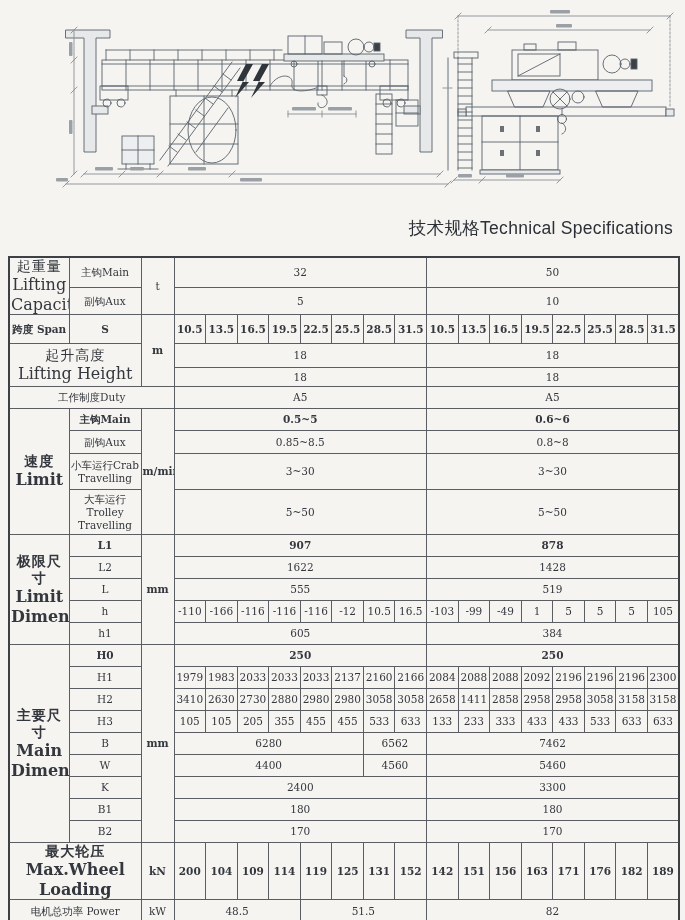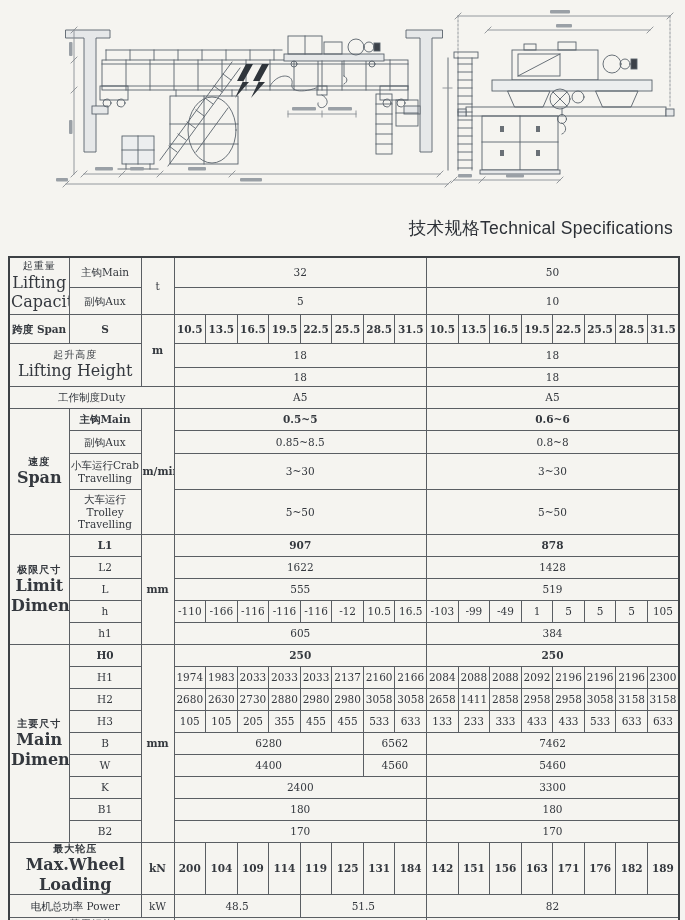--- a/index.html
+++ b/index.html
@@ -6,21 +6,21 @@
   .page{position:relative;width:685px;height:920px;background:#f5f4f0;overflow:hidden;
         font-family:"DejaVu Serif","Liberation Serif",serif;}
   .drawing{position:absolute;left:0;top:2px;width:685px;height:212px;}
   .title{position:absolute;top:216px;left:12px;right:12px;text-align:right;
          font-family:"Liberation Sans",sans-serif;font-size:17.5px;color:#2c3036;letter-spacing:.3px;}
   #spec-table{position:absolute;left:8px;top:256px;width:672px;border-collapse:collapse;
               table-layout:fixed;border:2px solid #3d4145;}
   #spec-table td{border:1px solid #5a5e63;color:#34383e;text-align:center;vertical-align:middle;
                  padding:0 1px;font-size:10.5px;line-height:1.22;overflow:hidden;}
   .lab{font-size:11px;}
-  .zh{display:block;font-size:10px;letter-spacing:1px;}
+  .zh{display:block;font-size:14px;letter-spacing:1px;}
   .en{display:block;font-size:16px;letter-spacing:0;}
   .unit{font-size:10px;}
   tr.sect>td{border-top:1.6px solid #3d4145;font-weight:bold;}
   .gs{border-left:1.6px solid #3d4145;margin-left:16px;}
   tr.h29>td{height:29px} tr.h26>td{height:26px} tr.h28>td{height:28px}
   tr.h23>td{height:23px} tr.h18>td{height:18px} tr.h21>td{height:21px}
   tr.h22>td{height:22px} tr.h35>td{height:35px} tr.h44>td{height:44px}
   tr.h34>td{height:34px}
 </style>
 </head>
@@ -270,21 +270,21 @@
       <td colspan="8" class="gs">18</td>
     </tr>
     <tr class="h21">
       <td class="lab" colspan="3">工作制度Duty</td>
       <td colspan="8">A5</td>
       <td colspan="8" class="gs">A5</td>
     </tr>
     <tr class="h21 sect">
       <td class="lab" rowspan="4">
             <span class="zh">速度</span>
-            <span class="en">Span</span>
+            <span class="en">Limit</span>
           </td>
       <td>主钩Main</td>
       <td class="unit" rowspan="4">m/min</td>
       <td colspan="8">0.5~5</td>
       <td colspan="8" class="gs">0.6~6</td>
     </tr>
     <tr class="h22">
       <td>副钩Aux</td>
       <td colspan="8">0.85~8.5</td>
       <td colspan="8" class="gs">0.8~8</td>
@@ -348,40 +348,40 @@
             <span class="zh">主要尺寸</span>
             <span class="en">Main Dimention</span>
           </td>
       <td>H0</td>
       <td class="unit" rowspan="9">mm</td>
       <td colspan="8">250</td>
       <td colspan="8" class="gs">250</td>
     </tr>
     <tr class="h21">
       <td>H1</td>
-      <td>1974</td>
+      <td>1979</td>
           <td>1983</td>
           <td>2033</td>
           <td>2033</td>
           <td>2033</td>
           <td>2137</td>
           <td>2160</td>
           <td>2166</td>
       <td class="gs">2084</td>
           <td>2088</td>
           <td>2088</td>
           <td>2092</td>
           <td>2196</td>
           <td>2196</td>
           <td>2196</td>
           <td>2300</td>
     </tr>
     <tr class="h21">
       <td>H2</td>
-      <td>2680</td>
+      <td>3410</td>
           <td>2630</td>
           <td>2730</td>
           <td>2880</td>
           <td>2980</td>
           <td>2980</td>
           <td>3058</td>
           <td>3058</td>
       <td class="gs">2658</td>
           <td>1411</td>
           <td>2858</td>
@@ -443,21 +443,21 @@
             <span class="en">Max.Wheel Loading</span>
           </td>
       <td class="unit">kN</td>
       <td>200</td>
           <td>104</td>
           <td>109</td>
           <td>114</td>
           <td>119</td>
           <td>125</td>
           <td>131</td>
-          <td>184</td>
+          <td>152</td>
       <td class="gs">142</td>
           <td>151</td>
           <td>156</td>
           <td>163</td>
           <td>171</td>
           <td>176</td>
           <td>182</td>
           <td>189</td>
     </tr>
     <tr class="h22">

